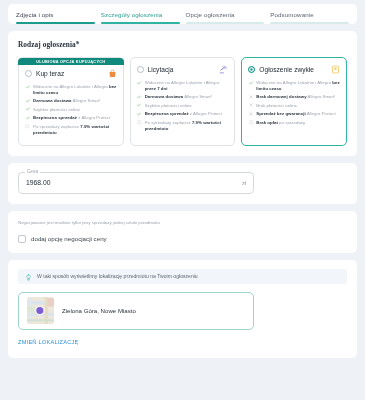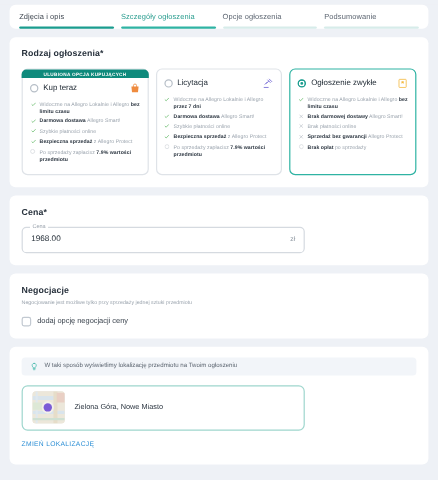--- a/index.html
+++ b/index.html
@@ -62,20 +62,21 @@
     margin-top: 7px;
     padding: 9px 10px 10px 10px;
     box-sizing: border-box;
   }
   .section-title {
     font-size: 7.3px;
     font-weight: bold;
     color: #26303b;
     margin: 0 0 8px 0;
     letter-spacing: 0.1px;
+    font-family: Liberation Serif, serif;
   }
   .section-title.tight { margin-bottom: 3px; }
 
   
   .options {
     display: flex;
     gap: 6px;
   }
   .opt {
     flex: 1;
@@ -455,30 +456,28 @@
             </div>
             <div class="feat-text"><b>Brak opłat</b><span> po sprzedaży</span></div>
           </div>
         </div>
       </div>
 
     </div>
   </div>
 
   <div class="card">
-    <div class="section-title">Cena*</div>
     <div class="input-wrap">
       <div class="input-legend">Cena</div>
       <div class="input-val">1968.00</div>
       <div class="input-suffix">zł</div>
     </div>
   </div>
 
   <div class="card">
-    <div class="section-title tight">Negocjacje</div>
     <div class="sub-note">Negocjowanie jest możliwe tylko przy sprzedaży jednej sztuki przedmiotu</div>
     <div class="checkrow">
       <div class="checkbox"></div>
       <div class="checkrow-label">dodaj opcję negocjacji ceny</div>
     </div>
   </div>
 
   <div class="card">
     <div class="hint">
       <span>

